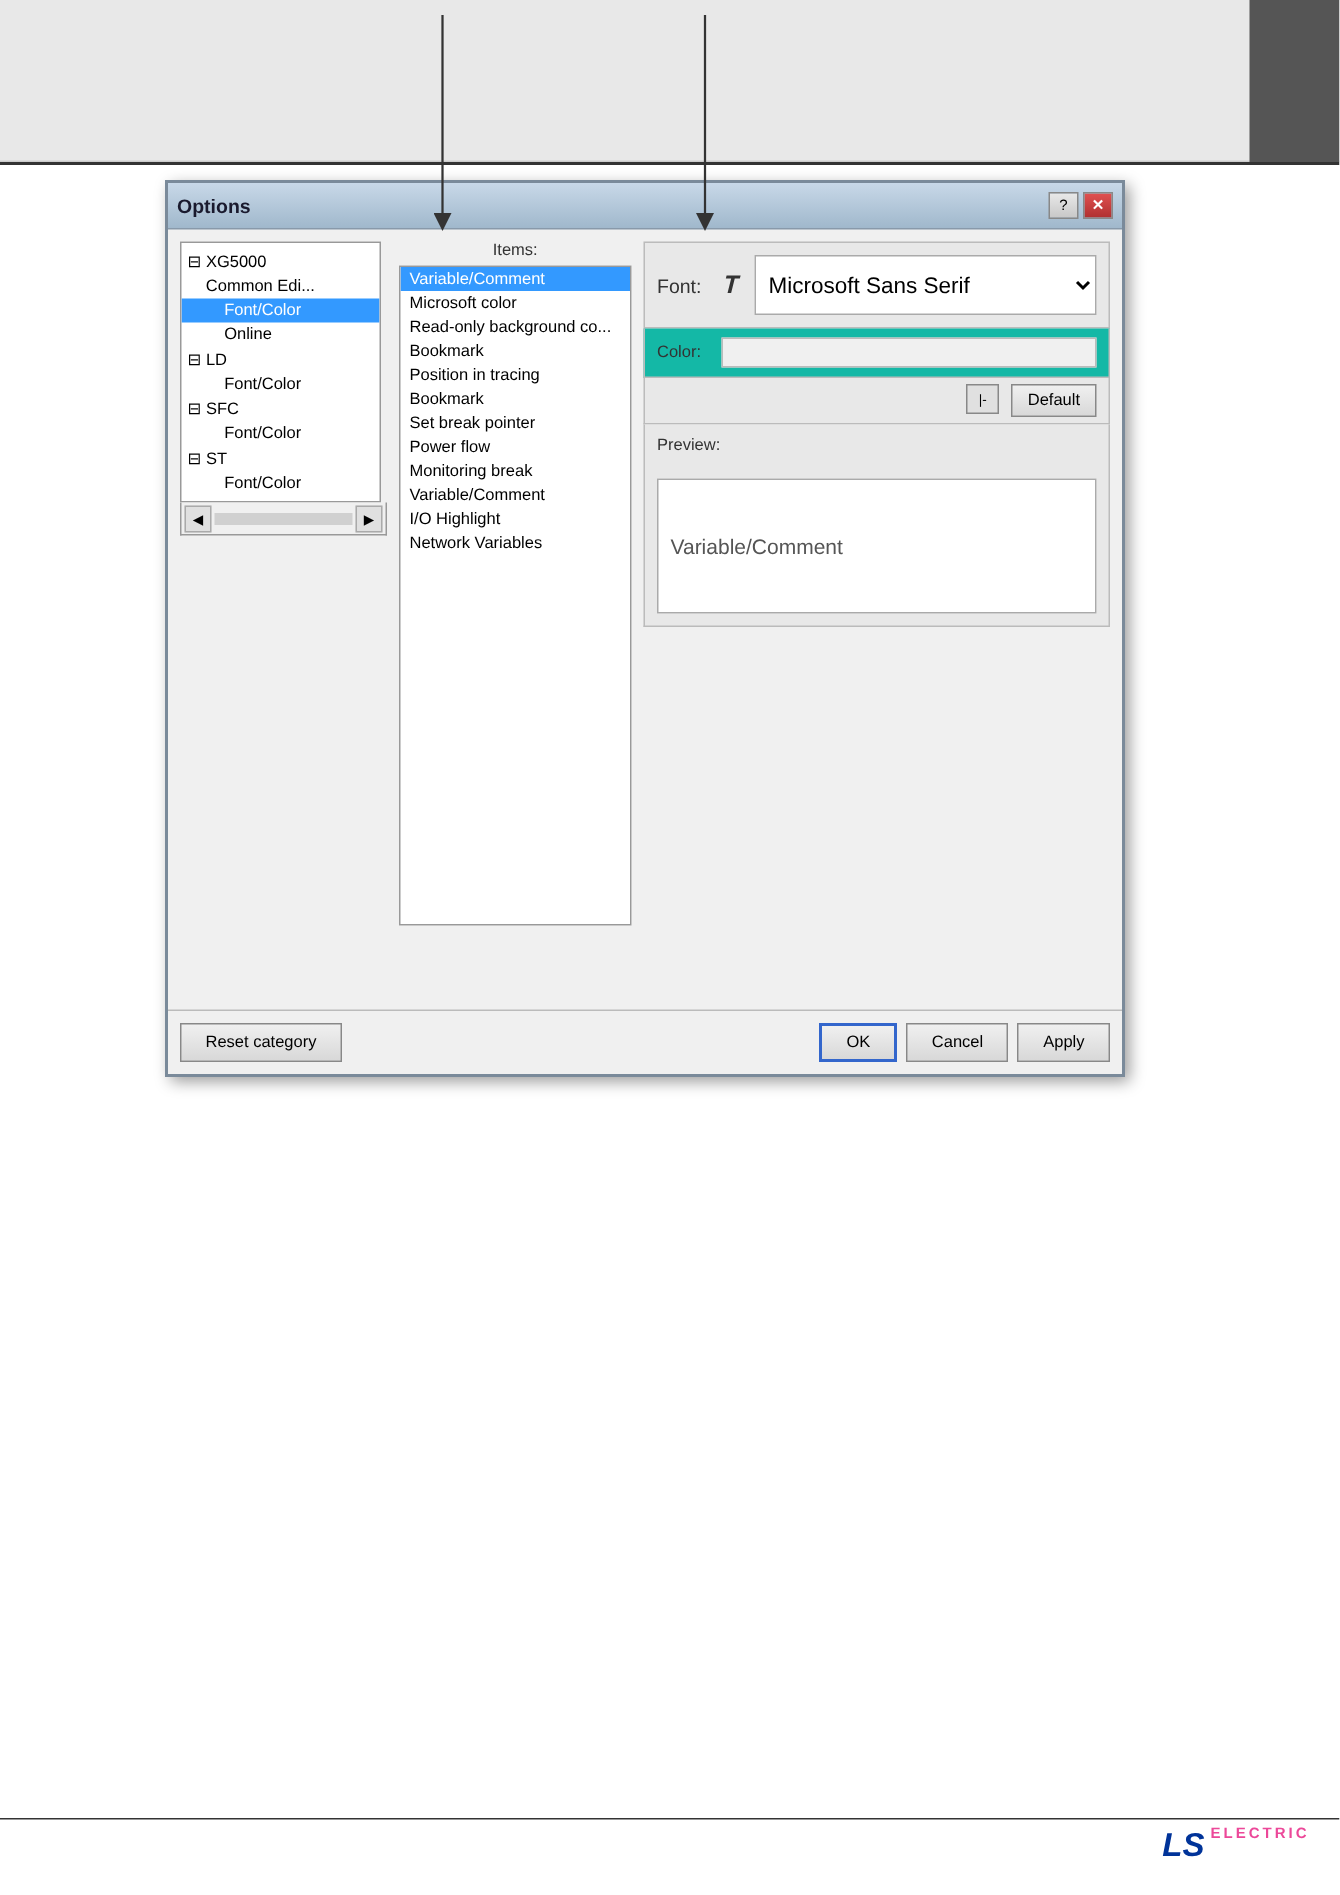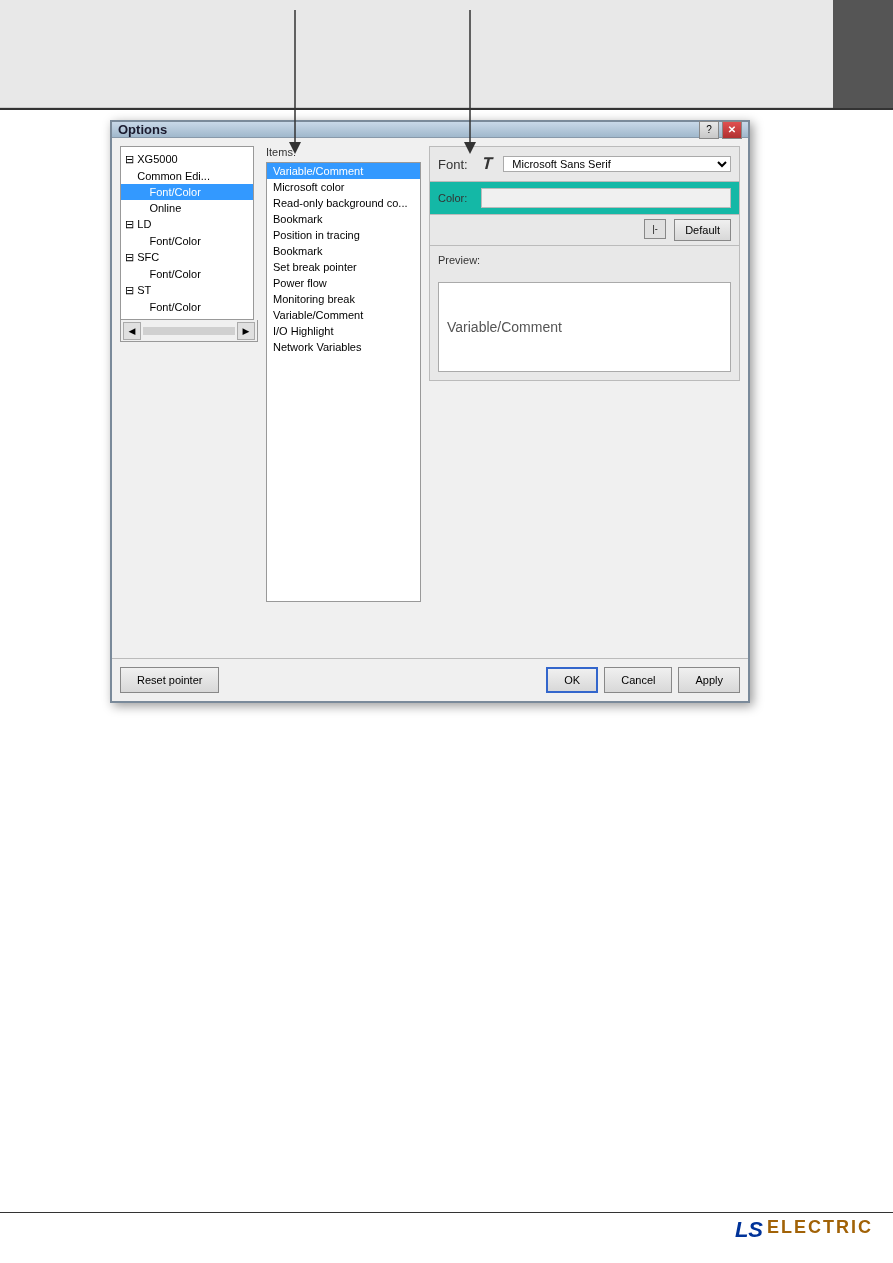--- a/index.html
+++ b/index.html
@@ -45,21 +45,21 @@
 
     
     .dialog {
       border: 2px solid #7a8a9a;
       background: #f0f0f0;
       box-shadow: 3px 3px 10px rgba(0,0,0,0.4);
     }
 
     .dialog-title-bar {
       background: linear-gradient(to bottom, #c8d8e8, #a0b8cc);
-      height: 16px;
+      height: 31px;
       display: flex;
       align-items: center;
       justify-content: space-between;
       padding: 0 6px;
       border-bottom: 1px solid #8899aa;
     }
 
     .dialog-title {
       font-size: 13px;
       font-weight: bold;
@@ -173,20 +173,21 @@
 
     .items-list-item.selected {
       background: #3399ff;
       color: white;
     }
 
     .items-column {
       display: flex;
       flex-direction: column;
       gap: 4px;
+      align-items: center;
     }
 
     .items-column-label {
       font-size: 11px;
       color: #333;
       font-weight: normal;
     }
 
     
     .font-row {
@@ -206,24 +207,24 @@
 
     .font-select-wrapper {
       flex: 1;
       position: relative;
       display: flex;
       align-items: center;
     }
 
     .font-select-wrapper select {
       width: 100%;
-      height: 16px;
+      height: 40px;
       border: 1px solid #aaa;
       background: white;
-      font-size: 11px;
+      font-size: 15px;
       padding: 0 4px;
     }
 
     .font-icon {
       font-size: 16px;
       font-style: italic;
       font-family: serif;
       color: #333;
       margin-right: 4px;
     }
@@ -347,23 +348,23 @@
     }
 
     .logo-ls {
       font-size: 22px;
       font-weight: bold;
       color: #003399;
       font-style: italic;
     }
 
     .logo-electric {
-      font-size: 18px;
+      font-size: 10px;
       font-weight: bold;
-      color: #a16207;
+      color: #ec4899;
       letter-spacing: 2px;
     }
 
     .bottom-line {
       position: absolute;
       bottom: 50px;
       left: 0; right: 0;
       height: 1px;
       background: #333;
     }
@@ -482,21 +483,21 @@
           <div class="preview-box">
             <span>Variable/Comment</span>
           </div>
         </div>
 
       </div>
     </div>
 
     <div class="dialog-footer">
       <div class="footer-left">
-        <button class="footer-btn">Reset pointer</button>
+        <button class="footer-btn">Reset category</button>
       </div>
       <div class="footer-right">
         <button class="footer-btn primary">OK</button>
         <button class="footer-btn">Cancel</button>
         <button class="footer-btn">Apply</button>
       </div>
     </div>
   </div>
 </div>
 

